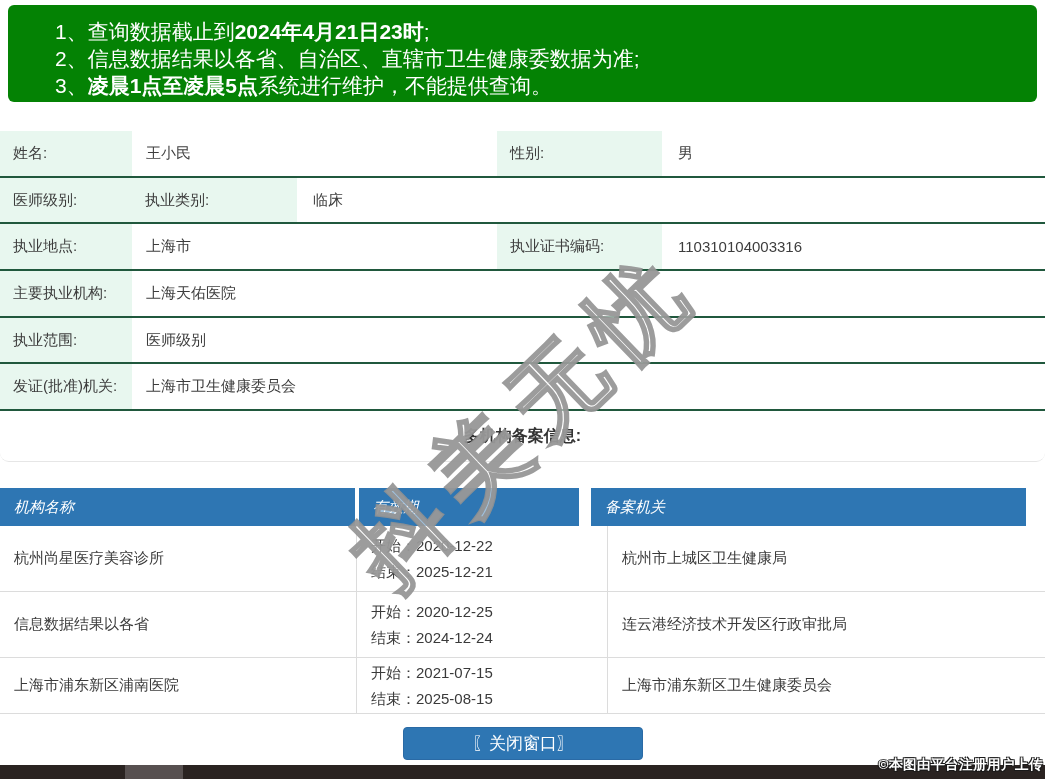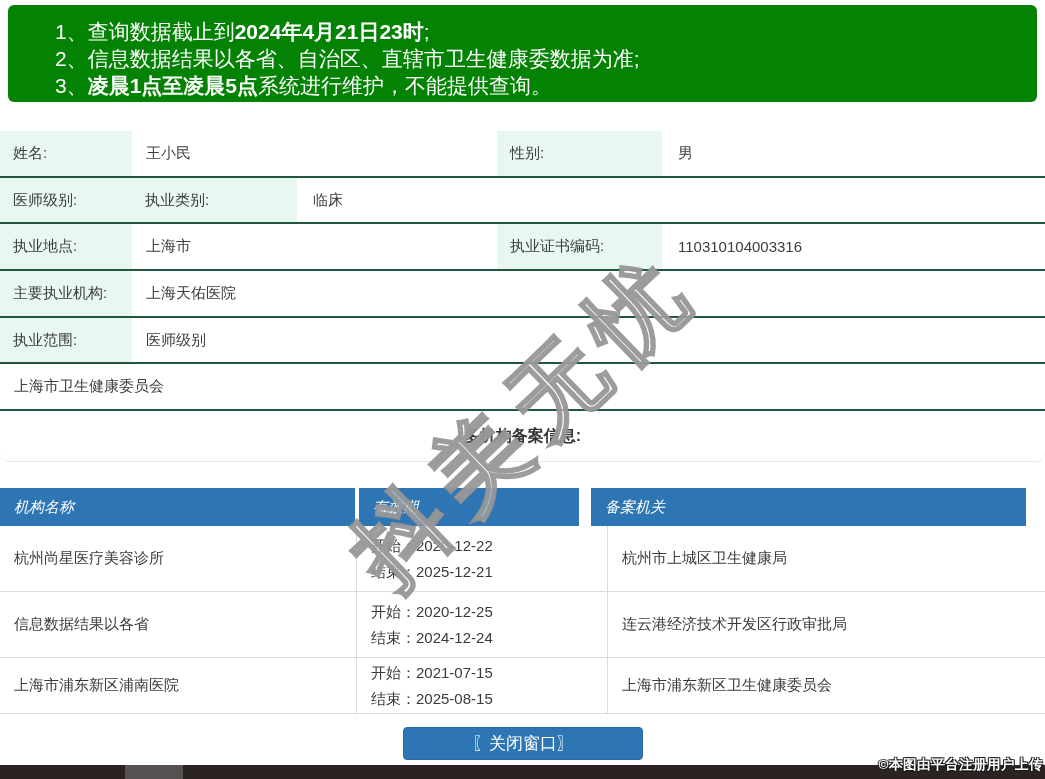--- a/index.html
+++ b/index.html
@@ -100,20 +100,21 @@
     </div>
     <div class="t1-row">
       <div class="t1-cell t1-label">主要执业机构:</div>
       <div class="t1-cell t1-value-wide">上海天佑医院</div>
     </div>
     <div class="t1-row">
       <div class="t1-cell t1-label">执业范围:</div>
       <div class="t1-cell t1-value-wide">医师级别</div>
     </div>
     <div class="t1-row">
+      <div class="t1-cell t1-label">发证(批准)机关:</div>
       <div class="t1-cell t1-value-wide">上海市卫生健康委员会</div>
     </div>
   </div>
 
   <div class="section-title-row">
     <span class="section-title">多机构备案信息:</span>
   </div>
 
   <div class="t2">
     <div class="t2-header">

